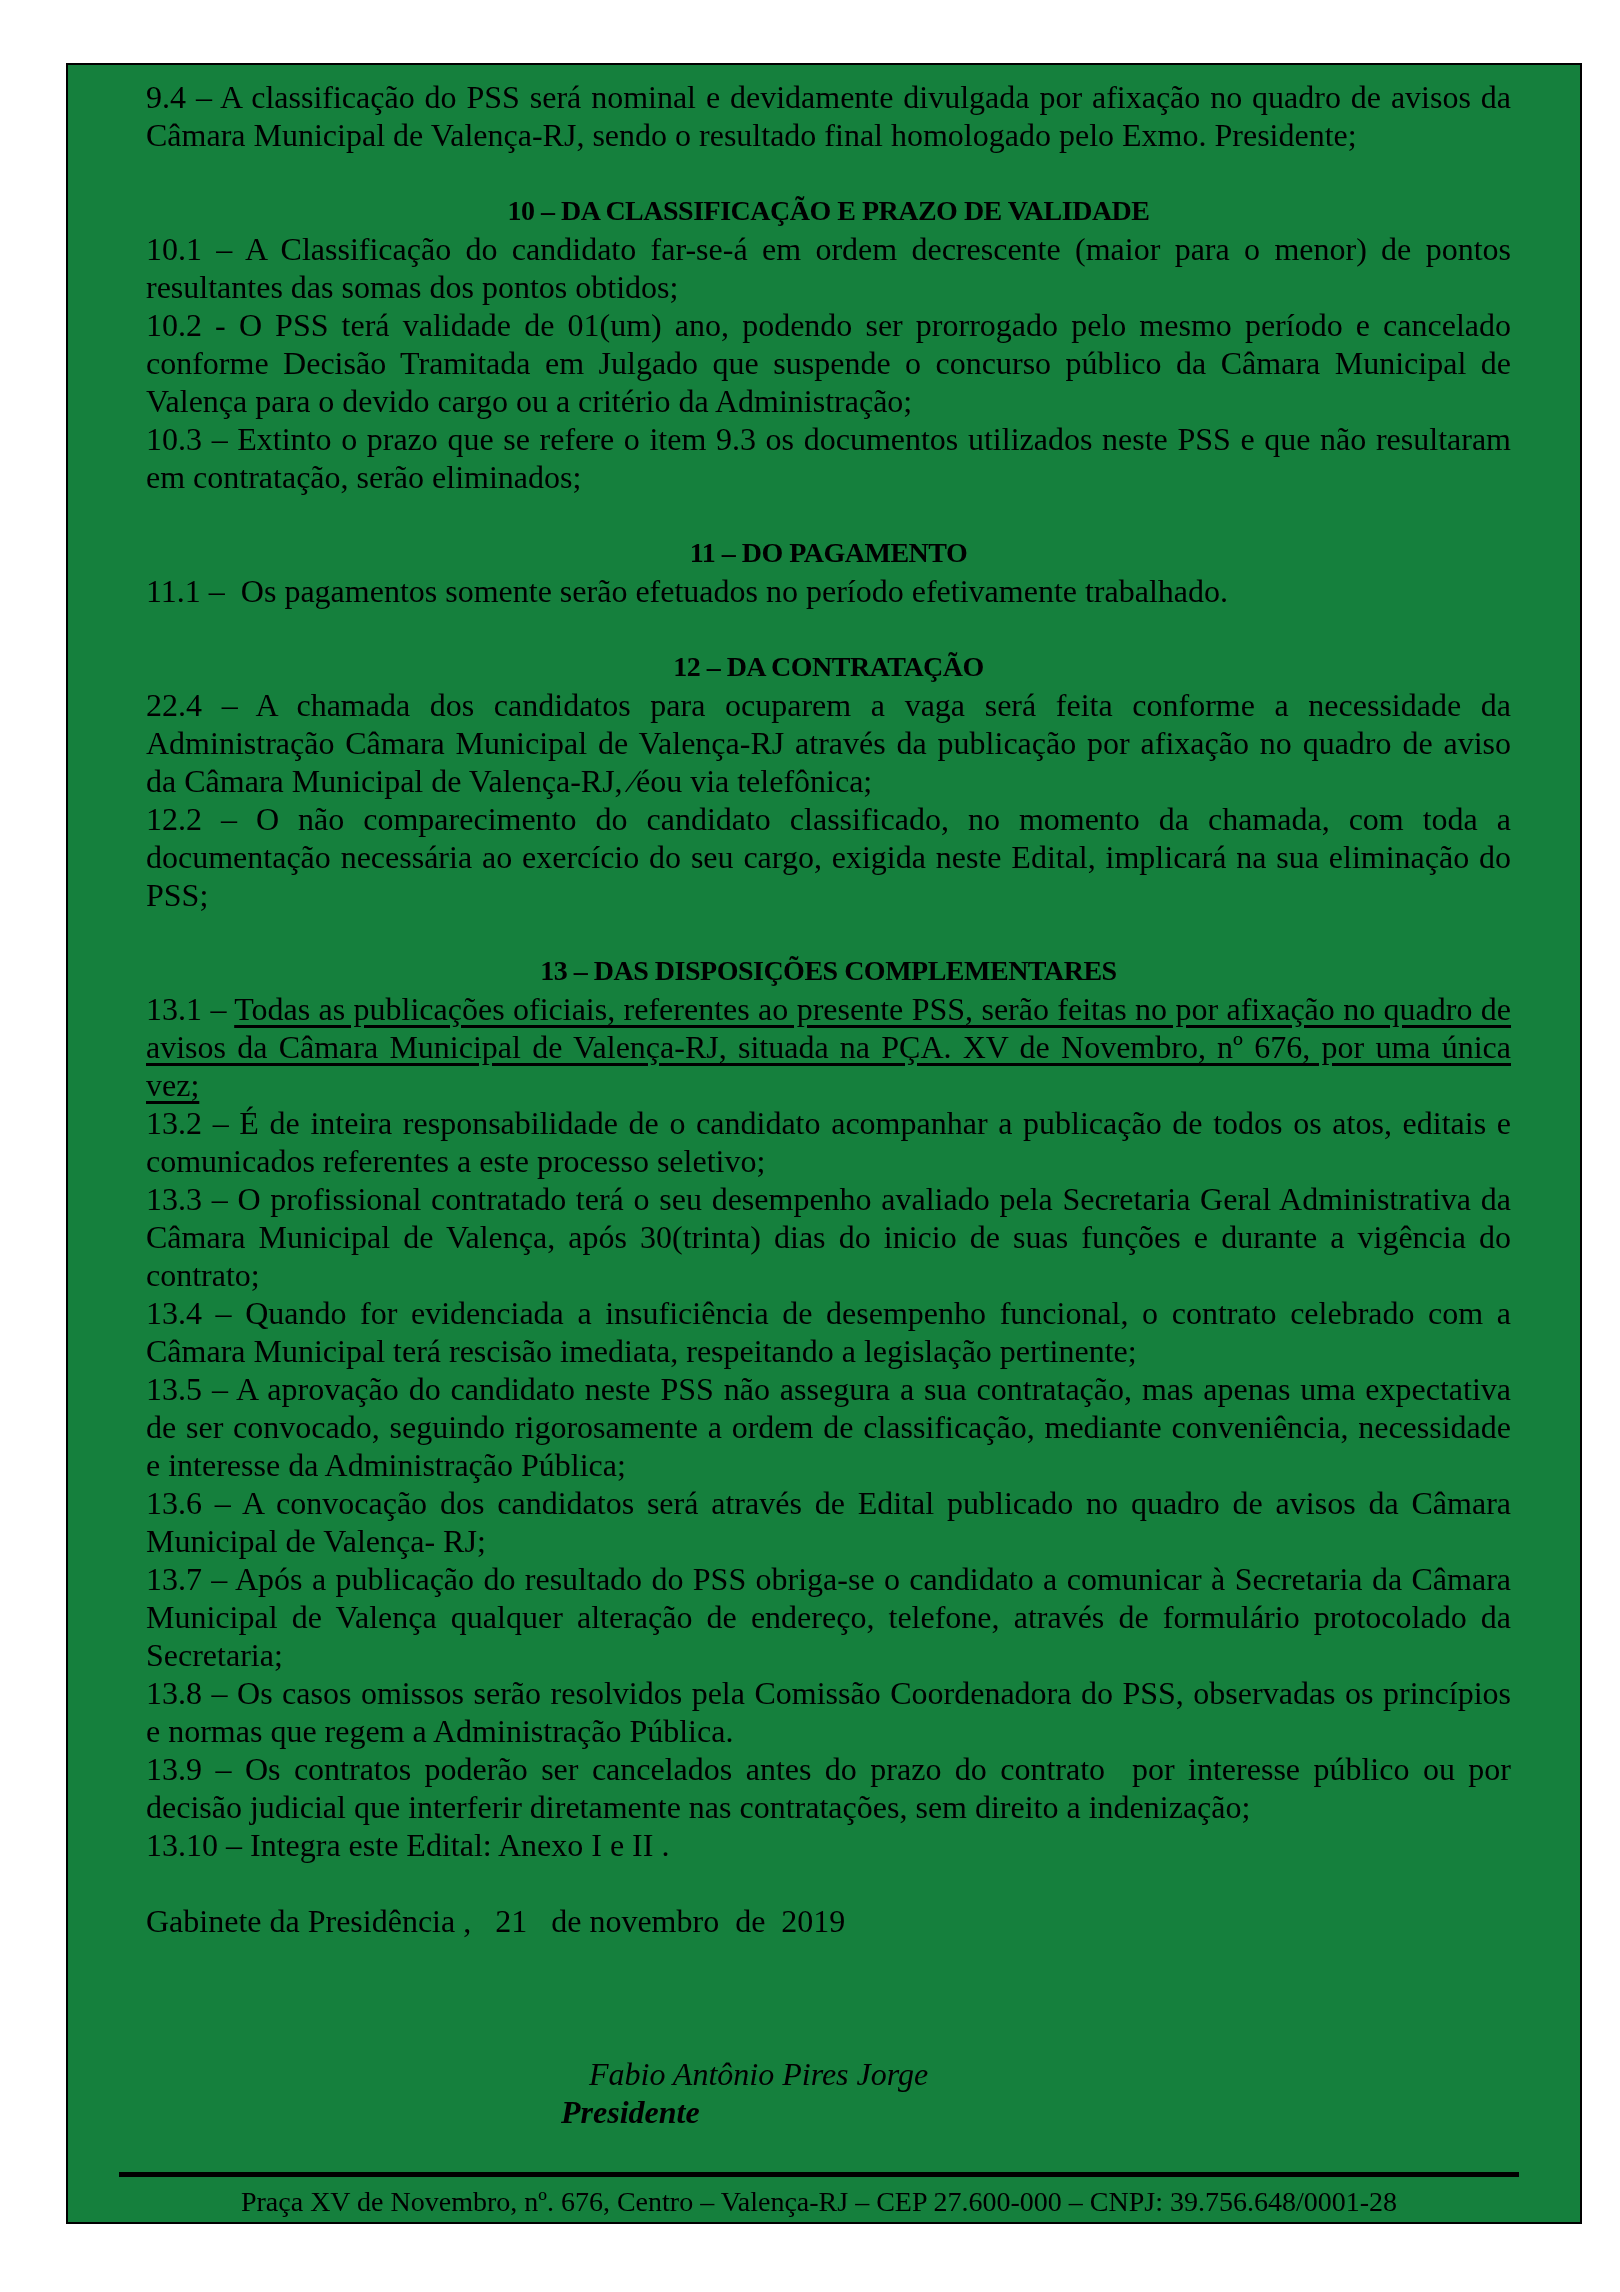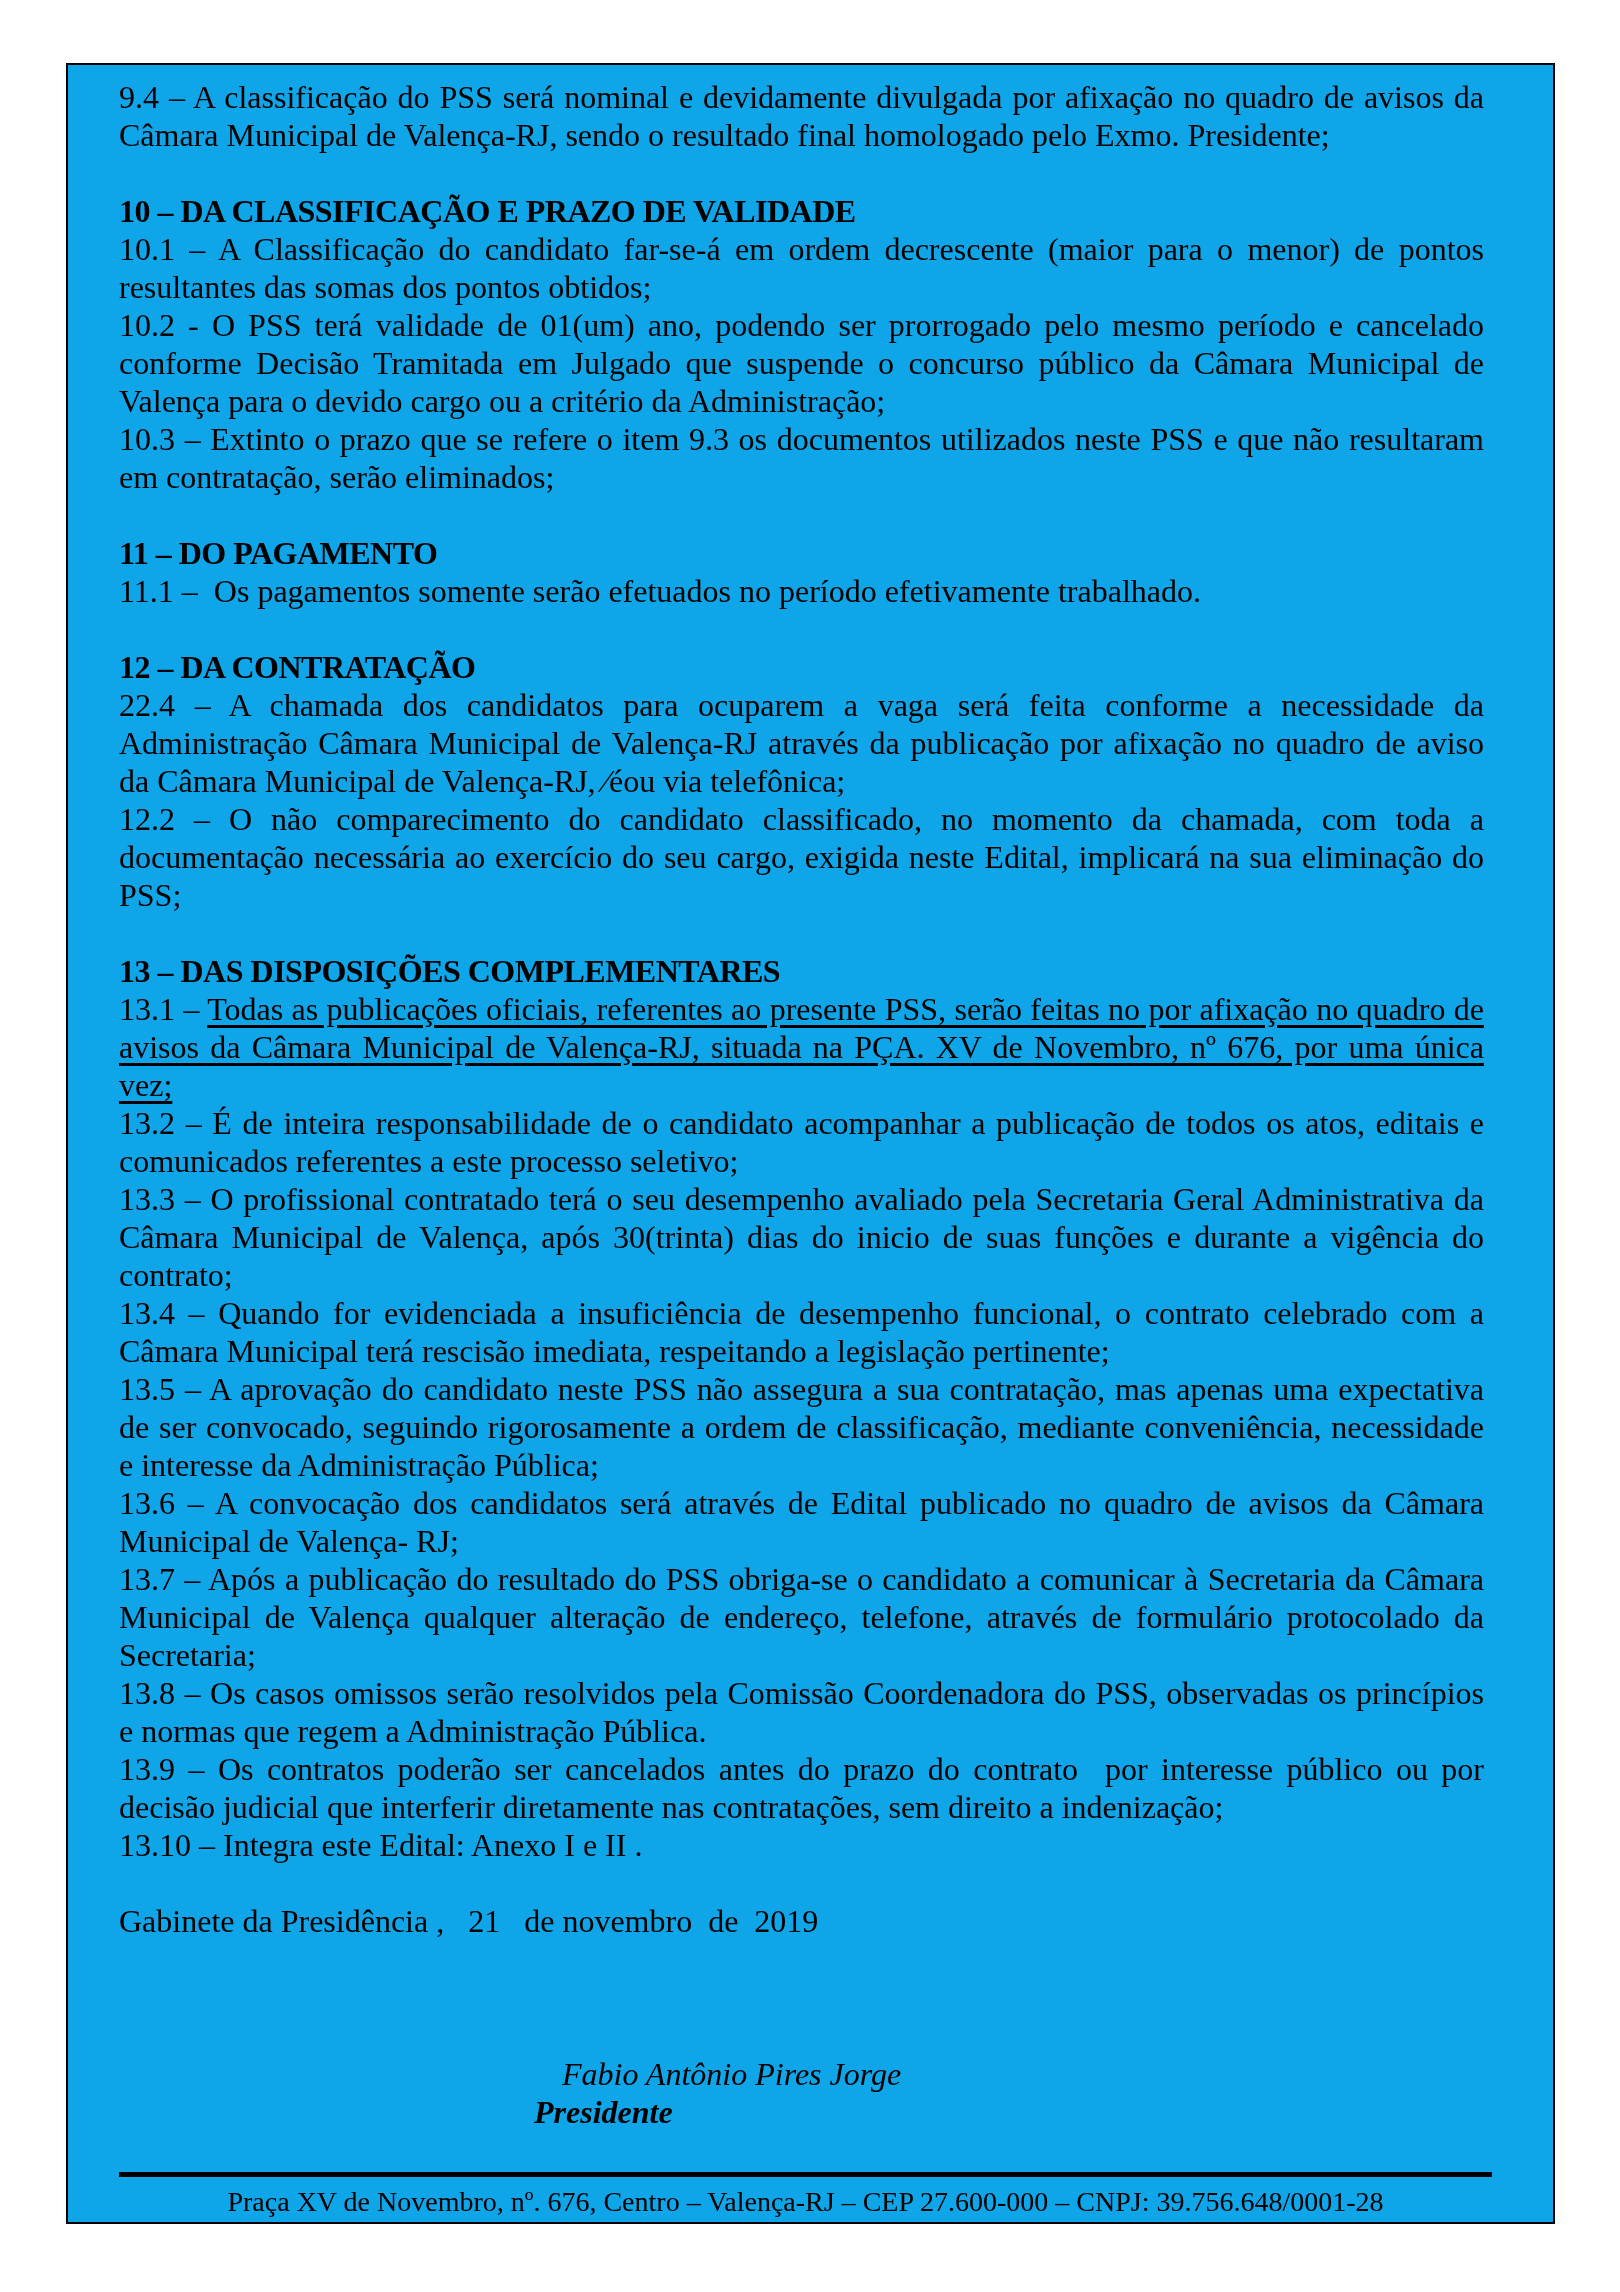--- a/index.html
+++ b/index.html
@@ -7,39 +7,40 @@
     width:1620px;height:2293px;
     background:#ffffff;
     font-family:"Liberation Serif","DejaVu Serif",serif;
     color:#000;
     position:relative;
   }
   .page{
     position:absolute;left:66px;top:63px;
     width:1485px;height:2157px;
     border:2.9px solid #000;
-    background:#0ea5e9;
+    background:#15803d;
     box-sizing:content-box;
+    padding-left:27px;
   }
   .content{
     padding:12.7px 69px 0 51px;
   }
   .para{
     margin:0;
     font-size:32px;
     line-height:38px;
     text-align:justify;
   }
   .heading{
     margin:38px 0 0 0;
-    font-size:32px;
+    font-size:28px;
     line-height:38px;
     font-weight:bold;
     letter-spacing:-0.5px;
-    text-align:left;
+    text-align:center;
   }
   .underline{
     text-decoration:underline;
     text-decoration-thickness:2.5px;
     text-underline-offset:4.9px;
   }
   .date-line{
     margin-top:38px;
     text-align:left;
   }

